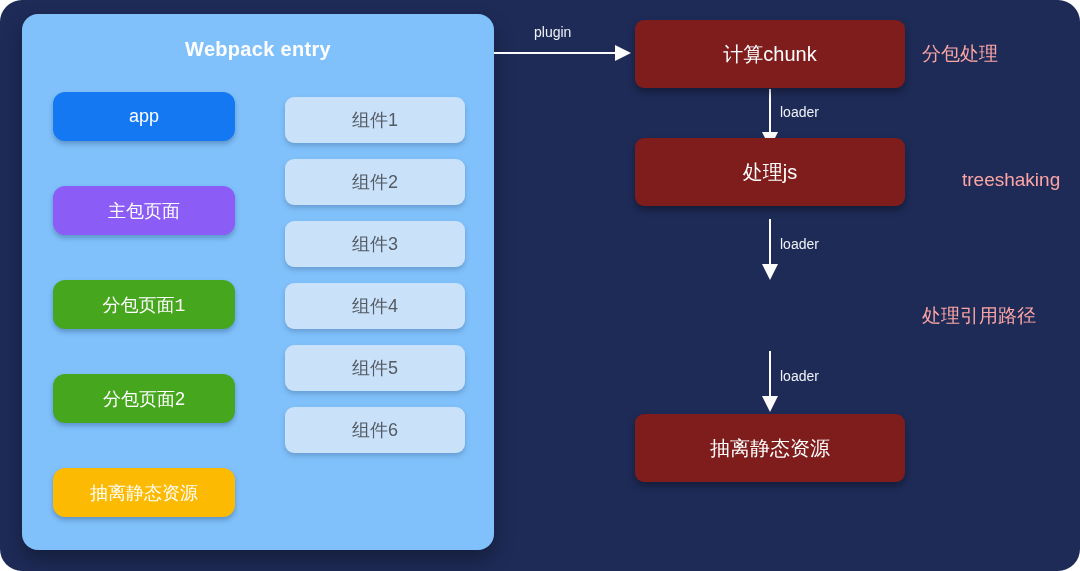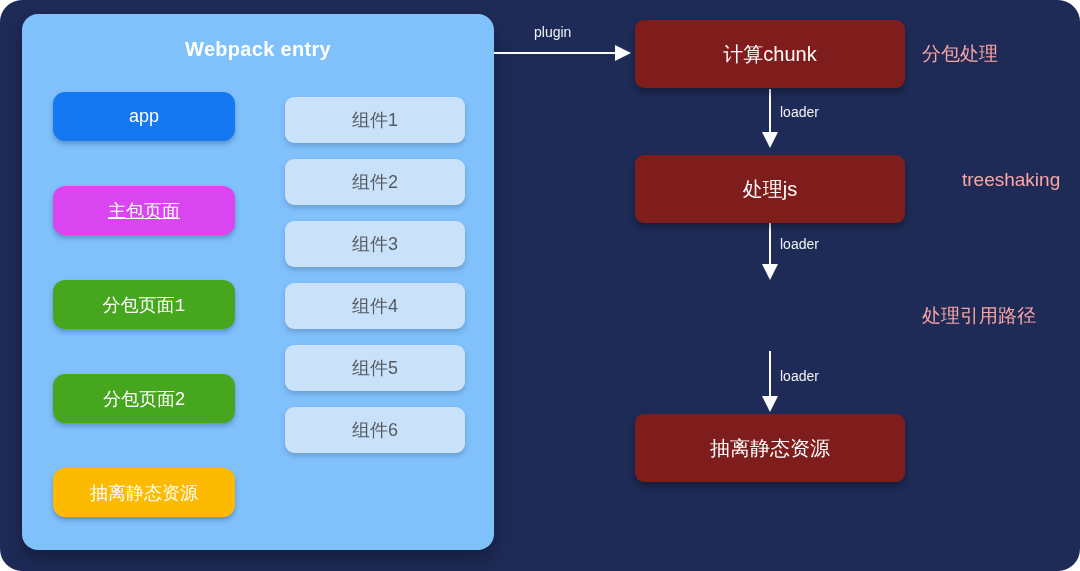--- a/index.html
+++ b/index.html
@@ -58,21 +58,21 @@
 </head>
 <body>
 
 <div class="canvas">
 
   <div class="panel">
     <div class="panel-title">Webpack entry</div>
 
     <div class="col-pages">
       <div class="page-btn" style="background-color: rgb(19, 120, 242);">app</div>
-      <div class="page-btn" style="background-color: #d946ef; text-decoration: underline;">主包页面</div>
+      <div class="page-btn" style="background-color: #8b5cf6;">主包页面</div>
       <div class="page-btn" style="background-color: rgb(70, 167, 31); font-family: Liberation Mono, monospace;">分包页面1</div>
       <div class="page-btn" style="background-color: rgb(70, 167, 31);">分包页面2</div>
       <div class="page-btn" style="background-color: rgb(253, 186, 2);">抽离静态资源</div>
     </div>
 
     <div class="col-components">
       <div class="comp-btn">组件1</div>
       <div class="comp-btn">组件2</div>
       <div class="comp-btn">组件3</div>
       <div class="comp-btn">组件4</div>
@@ -92,20 +92,20 @@
     <line x1="770" y1="219" x2="770" y2="278" stroke="#fcfcfc" stroke-width="2" marker-end="url(#ah)"></line>
     <line x1="770" y1="351" x2="770" y2="410" stroke="#fcfcfc" stroke-width="2" marker-end="url(#ah)"></line>
   </svg>
 
   <div class="edge-label" style="left:534px;top:24px;">plugin</div>
   <div class="edge-label" style="left:780px;top:104px;">loader</div>
   <div class="edge-label" style="left:780px;top:236px;">loader</div>
   <div class="edge-label" style="left:780px;top:368px;">loader</div>
 
   <div class="flow-box" style="top:20px;">计算chunk</div>
-  <div class="flow-box" style="top:155px;text-align:center;">处理js</div>
+  <div class="flow-box" style="top:138px;text-align:center;">处理js</div>
   <div class="flow-box" style="top:414px;">抽离静态资源</div>
 
   <div class="flow-note" style="top:20px;">分包处理</div>
   <div class="flow-note" style="top:146px;margin-left:40px;">treeshaking</div>
   <div class="flow-note" style="top:282px;">处理引用路径</div>
 
 </div>
 
 </body></html>

